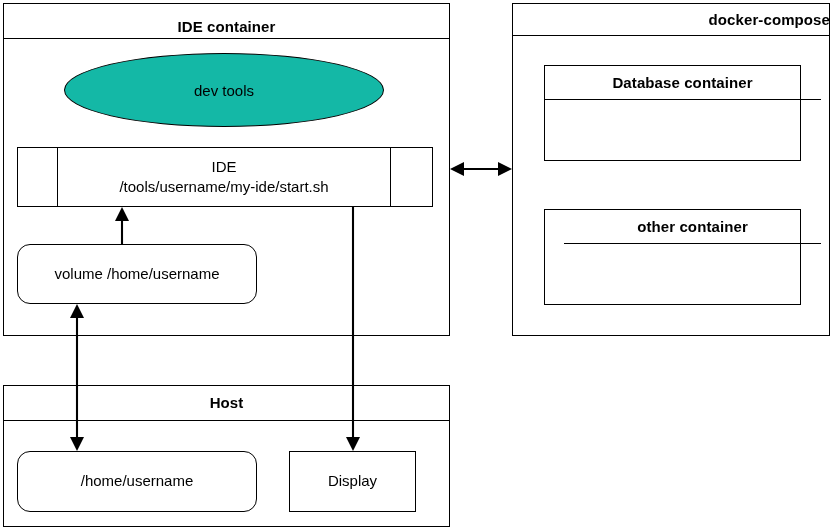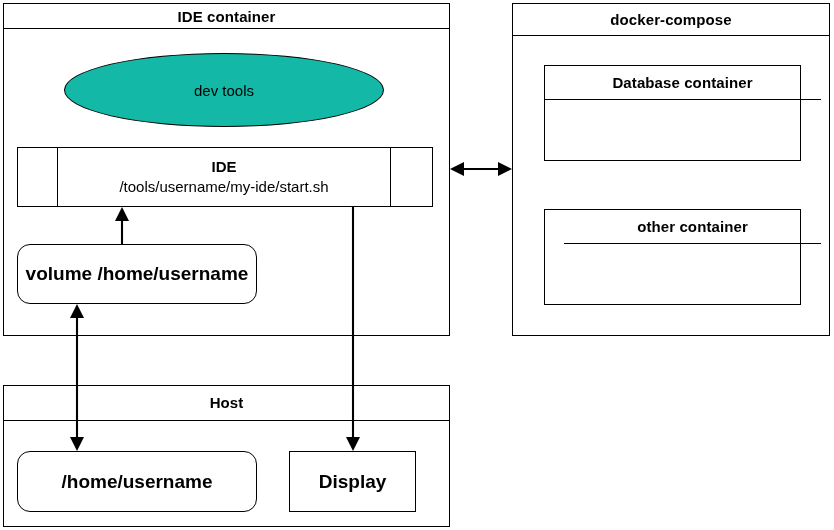--- a/index.html
+++ b/index.html
@@ -44,31 +44,31 @@
     background: #ffffff;
     display: flex;
     align-items: center;
     justify-content: center;
     text-align: center;
   }
   .rounded {
     border-radius: 13px;
   }
   .label-plain {
-    font-size: 19px;
-    font-weight: bold;
+    font-size: 15px;
+    font-weight: normal;
     line-height: 1.35;
   }
   .ide-label {
     font-size: 15px;
     line-height: 1.35;
     text-align: center;
   }
   .ide-label b {
-    font-weight: bold;
+    font-weight: normal;
   }
   .ellipse {
     position: absolute;
     box-sizing: border-box;
     border: 1.6px solid #000000;
     border-radius: 50%;
     background: #14b8a6;
     display: flex;
     align-items: center;
     justify-content: center;
@@ -91,21 +91,21 @@
     fill: #000000;
     stroke: none;
   }
 </style>
 </head>
 <body>
 
 <div id="canvas">
 
   <div class="box" style="left:3px; top:3px; width:447px; height:333px;"></div>
-  <div class="hdr" style="left:3px; top:5px; width:447px; height:24px;">
+  <div class="hdr" style="left:3px; top:15px; width:447px; height:24px;">
     <span>IDE container</span>
   </div>
 
   <div class="ellipse" style="left:64px; top:53px; width:320px; height:74px;">
     <span>dev tools</span>
   </div>
 
   <div class="cellbox" style="left:17px; top:147px; width:41px; height:60px;">
     <span></span>
   </div>
@@ -117,21 +117,21 @@
   </div>
   <div class="cellbox" style="left:390px; top:147px; width:43px; height:60px;">
     <span></span>
   </div>
 
   <div class="cellbox rounded" style="left:17px; top:244px; width:240px; height:60px;">
     <span class="label-plain">volume /home/username</span>
   </div>
 
   <div class="box" style="left:512px; top:3px; width:318px; height:333px;"></div>
-  <div class="hdr" style="left:512px; top:3px; width:318px; height:33px;">
+  <div class="hdr" style="left:512px; top:3px; width:318px; height:33px;justify-content:flex-end;">
     <span>docker-compose</span>
   </div>
 
   <div class="box" style="left:544px; top:65px; width:257px; height:96px;"></div>
   <div class="hdr" style="left:544px; top:65px; width:277px; height:35px;">
     <span>Database container</span>
   </div>
   <div style="position:absolute; left:546px; top:101px; width:253px; height:58px;"></div>
 
   <div class="box" style="left:544px; top:209px; width:257px; height:96px;"></div>

